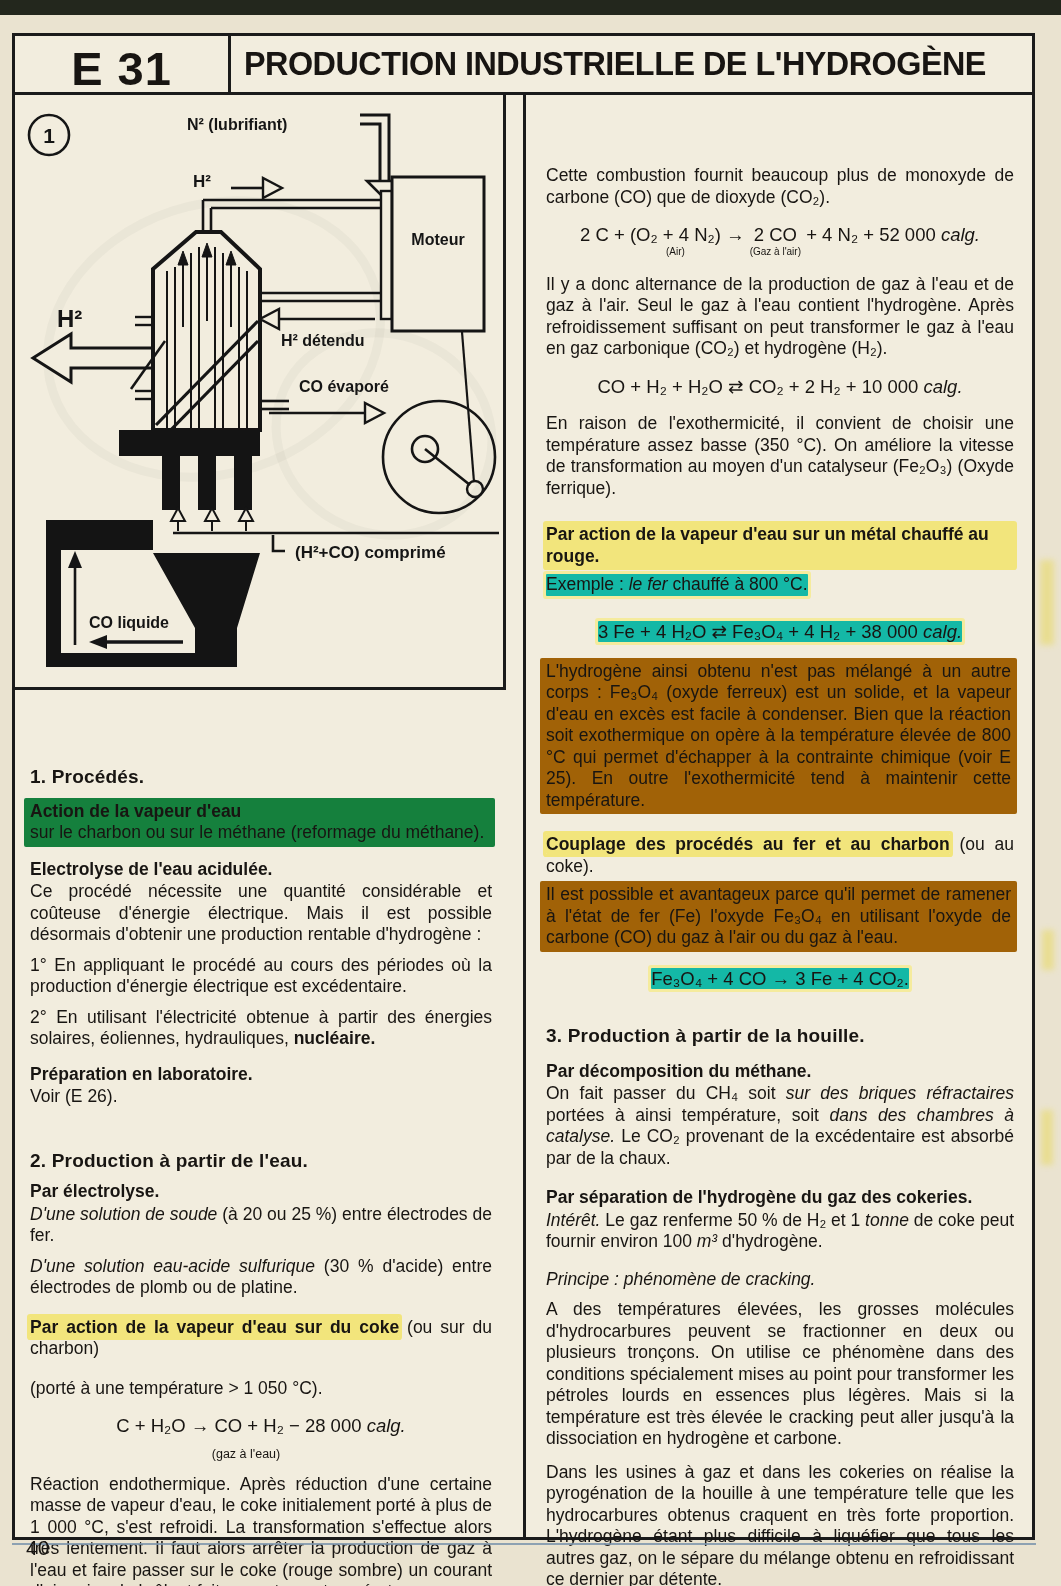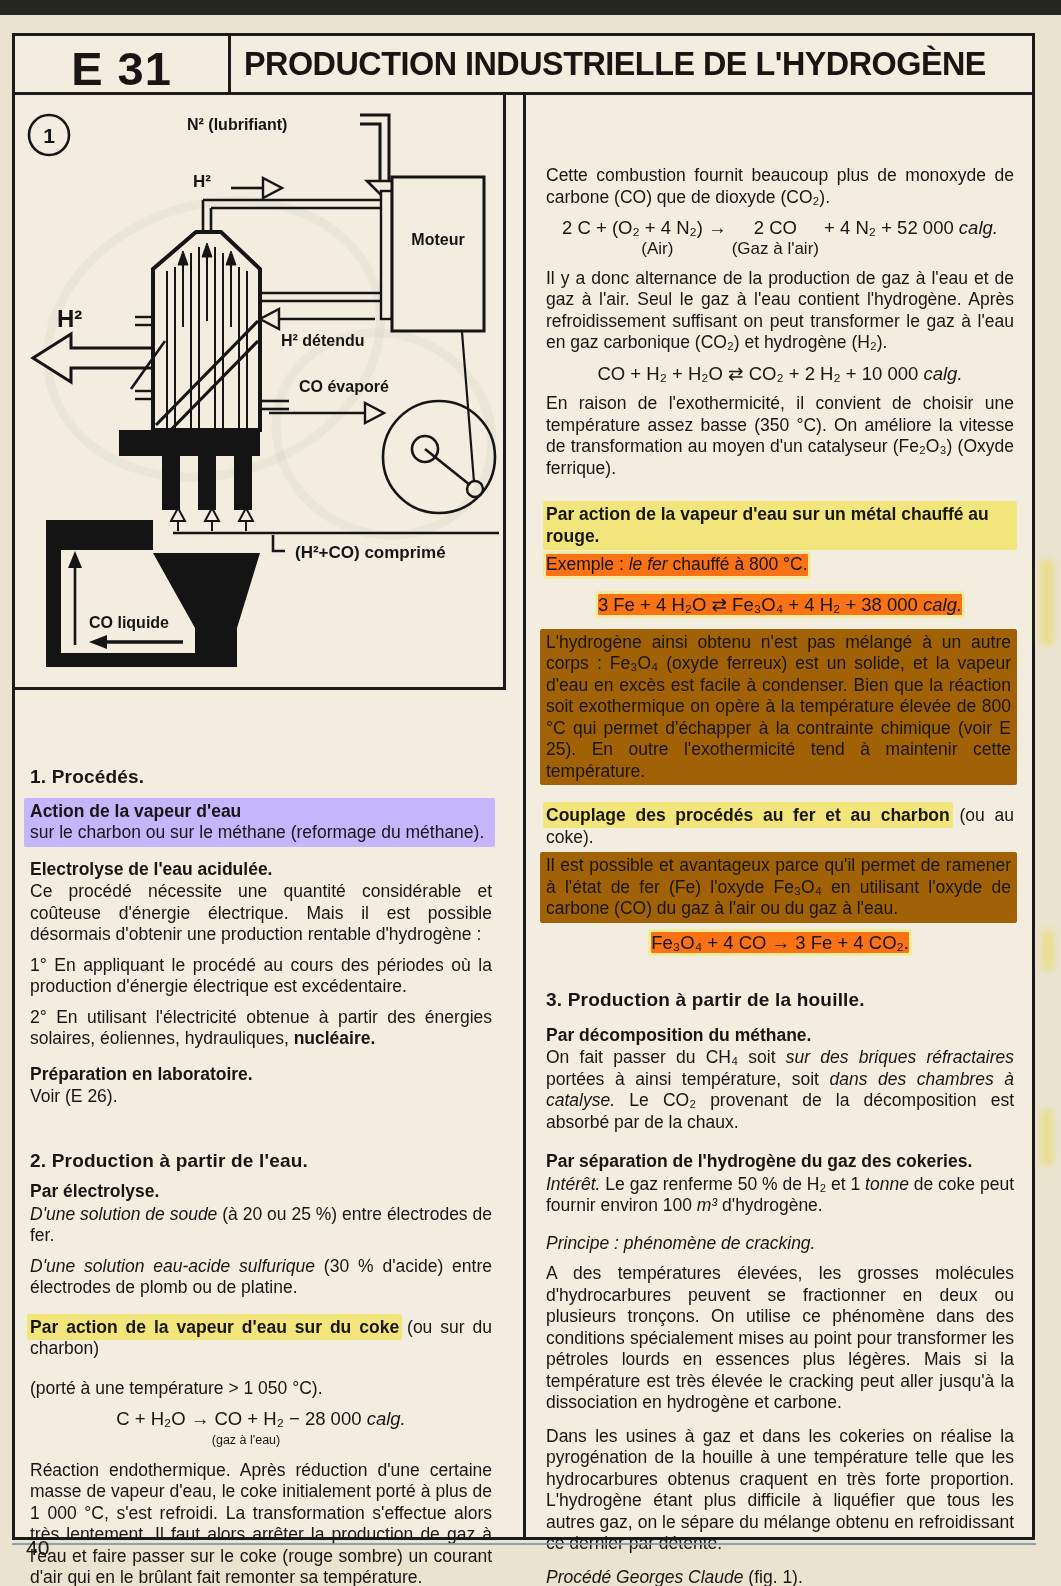--- a/index.html
+++ b/index.html
@@ -27,25 +27,25 @@
   
   .tcol{font-size:17.5px;line-height:21.5px;}
   .left-text{left:30px;top:766px;width:462px;}
   .right-text{left:546px;top:165px;width:468px;}
   .par{margin:0 0 9px 0;text-align:justify;}
   .runin{font-weight:bold;margin:12px 0 1px 0;}
   .sect{font-size:19px;font-weight:bold;margin:20px 0 10px 0;letter-spacing:0.2px;}
   .it{font-style:italic;}
   .b{font-weight:bold;}
   .hl{background:#f2e57c;box-shadow:0 0 0 3px #f2e57c;border-radius:1px;}
-  .hl2{background:#f97316;box-shadow:0 0 0 3px #f5eb9d;border-radius:1px;}
-  .hlp{background:#c4b5fd;padding:3px 6px;margin-left:-6px;margin-right:-3px;border-radius:2px;}
+  .hl2{background:#14b8a6;box-shadow:0 0 0 3px #f5eb9d;border-radius:1px;}
+  .hlp{background:#15803d;padding:3px 6px;margin-left:-6px;margin-right:-3px;border-radius:2px;}
   .hlp2{background:#a16207;padding:3px 6px;margin-left:-6px;margin-right:-3px;border-radius:2px;}
-  .eq{text-align:center;font-size:18.5px;margin:9px 0;white-space:nowrap;line-height:1.15;}
-  .eq .sub{display:block;font-size:17px;margin-top:1px;}
+  .eq{text-align:center;font-size:18.5px;margin:16px 0;white-space:nowrap;line-height:1.15;}
+  .eq .sub{display:block;font-size:10px;margin-top:1px;}
   .stk{display:inline-flex;flex-direction:column;align-items:center;vertical-align:top;}
   .eqsub{text-align:center;font-size:12.5px;margin:-8px 0 8px -30px;}
   .page-num{left:26px;top:1536px;font-size:21px;}
   
   .fig-svg{left:15px;top:95px;}
   .smudge{border-radius:50%;border:9px solid #8d947f;opacity:.07;}
   .ymark{background:#e8d95e;filter:blur(3px);opacity:.55;}
   svg text{font-family:"Liberation Sans",sans-serif;}
 </style>
 </head>
@@ -230,21 +230,21 @@
     <div class="par hlp2" style="margin-top:14px;">L'hydrogène ainsi obtenu n'est pas mélangé à un autre corps : Fe₃O₄ (oxyde ferreux) est un solide, et la vapeur d'eau en excès est facile à condenser. Bien que la réaction soit exothermique on opère à la température élevée de 800 °C qui permet d'échapper à la contrainte chimique (voir E 25). En outre l'exothermicité tend à maintenir cette température.</div>
 
     <div class="par" style="margin-top:20px;margin-bottom:4px;"><span class="b hl">Couplage des procédés au fer et au charbon</span><span> (ou au coke).</span></div>
     <div class="par hlp2">Il est possible et avantageux parce qu'il permet de ramener à l'état de fer (Fe) l'oxyde Fe₃O₄ en utilisant l'oxyde de carbone (CO) du gaz à l'air ou du gaz à l'eau.</div>
 
     <div class="eq"><span class="hl2">Fe₃O₄ + 4 CO → 3 Fe + 4 CO₂.</span></div>
 
     <div class="sect" style="margin-top:36px;">3. Production à partir de la houille.</div>
 
     <div class="runin" style="margin-top:14px;">Par décomposition du méthane.</div>
-    <div class="par"><span>On fait passer du CH₄ soit </span><span class="it">sur des briques réfractaires</span><span> portées à ainsi température, soit </span><span class="it">dans des chambres à catalyse.</span><span> Le CO₂ provenant de la décomposition est absorbé par de la chaux.</span></div>
+    <div class="par"><span>On fait passer du CH₄ soit </span><span class="it">sur des briques réfractaires</span><span> portées à ainsi température, soit </span><span class="it">dans des chambres à catalyse.</span><span> Le CO₂ provenant de la excédentaire est absorbé par de la chaux.</span></div>
 
     <div class="runin" style="margin-top:18px;">Par séparation de l'hydrogène du gaz des cokeries.</div>
     <div class="par"><span class="it">Intérêt.</span><span> Le gaz renferme 50 % de H₂ et 1 </span><span class="it">tonne</span><span> de coke peut fournir environ 100 </span><span class="it">m³</span><span> d'hydrogène.</span></div>
 
     <div class="par it" style="margin-top:16px;">Principe : phénomène de cracking.</div>
     <div class="par">A des températures élevées, les grosses molécules d'hydrocarbures peuvent se fractionner en deux ou plusieurs tronçons. On utilise ce phénomène dans des conditions spécialement mises au point pour transformer les pétroles lourds en essences plus légères. Mais si la température est très élevée le cracking peut aller jusqu'à la dissociation en hydrogène et carbone.</div>
     <div class="par" style="margin-top:12px;">Dans les usines à gaz et dans les cokeries on réalise la pyrogénation de la houille à une température telle que les hydrocarbures obtenus craquent en très forte proportion. L'hydrogène étant plus difficile à liquéfier que tous les autres gaz, on le sépare du mélange obtenu en refroidissant ce dernier par détente.</div>
 
     <div class="par" style="margin-top:12px;margin-bottom:0;"><span class="it">Procédé Georges Claude</span><span> (fig. 1).</span></div>
     

